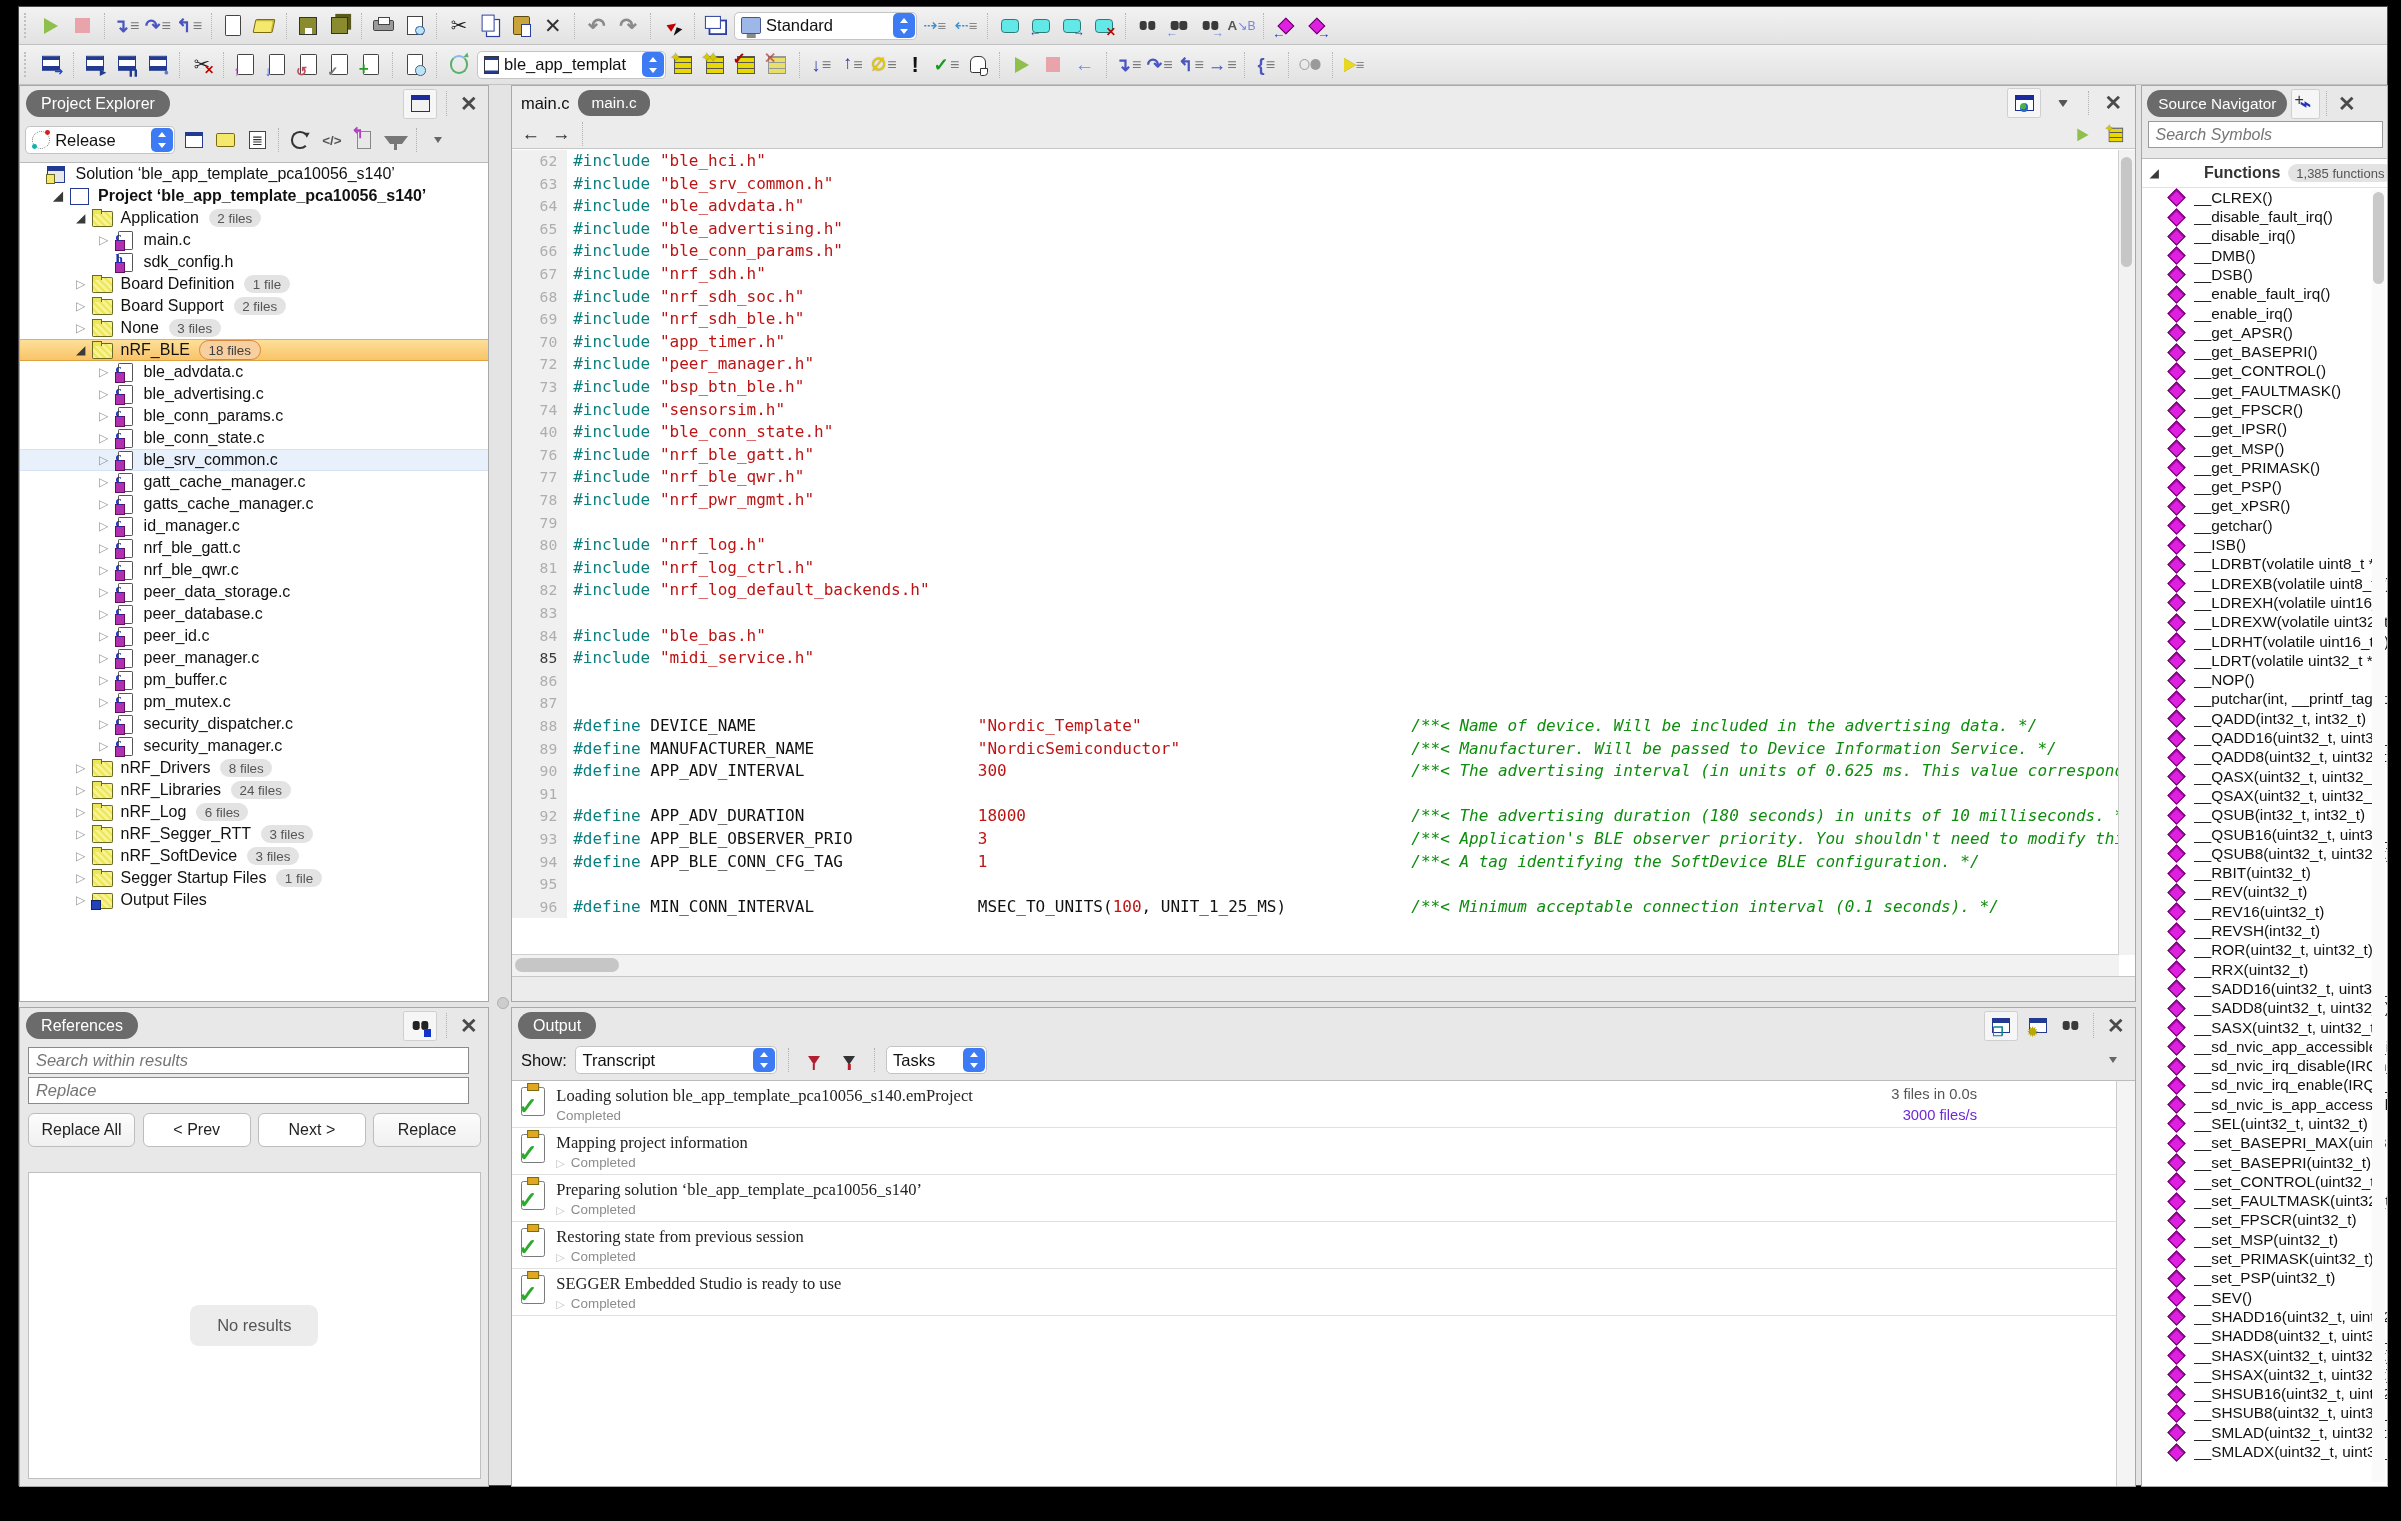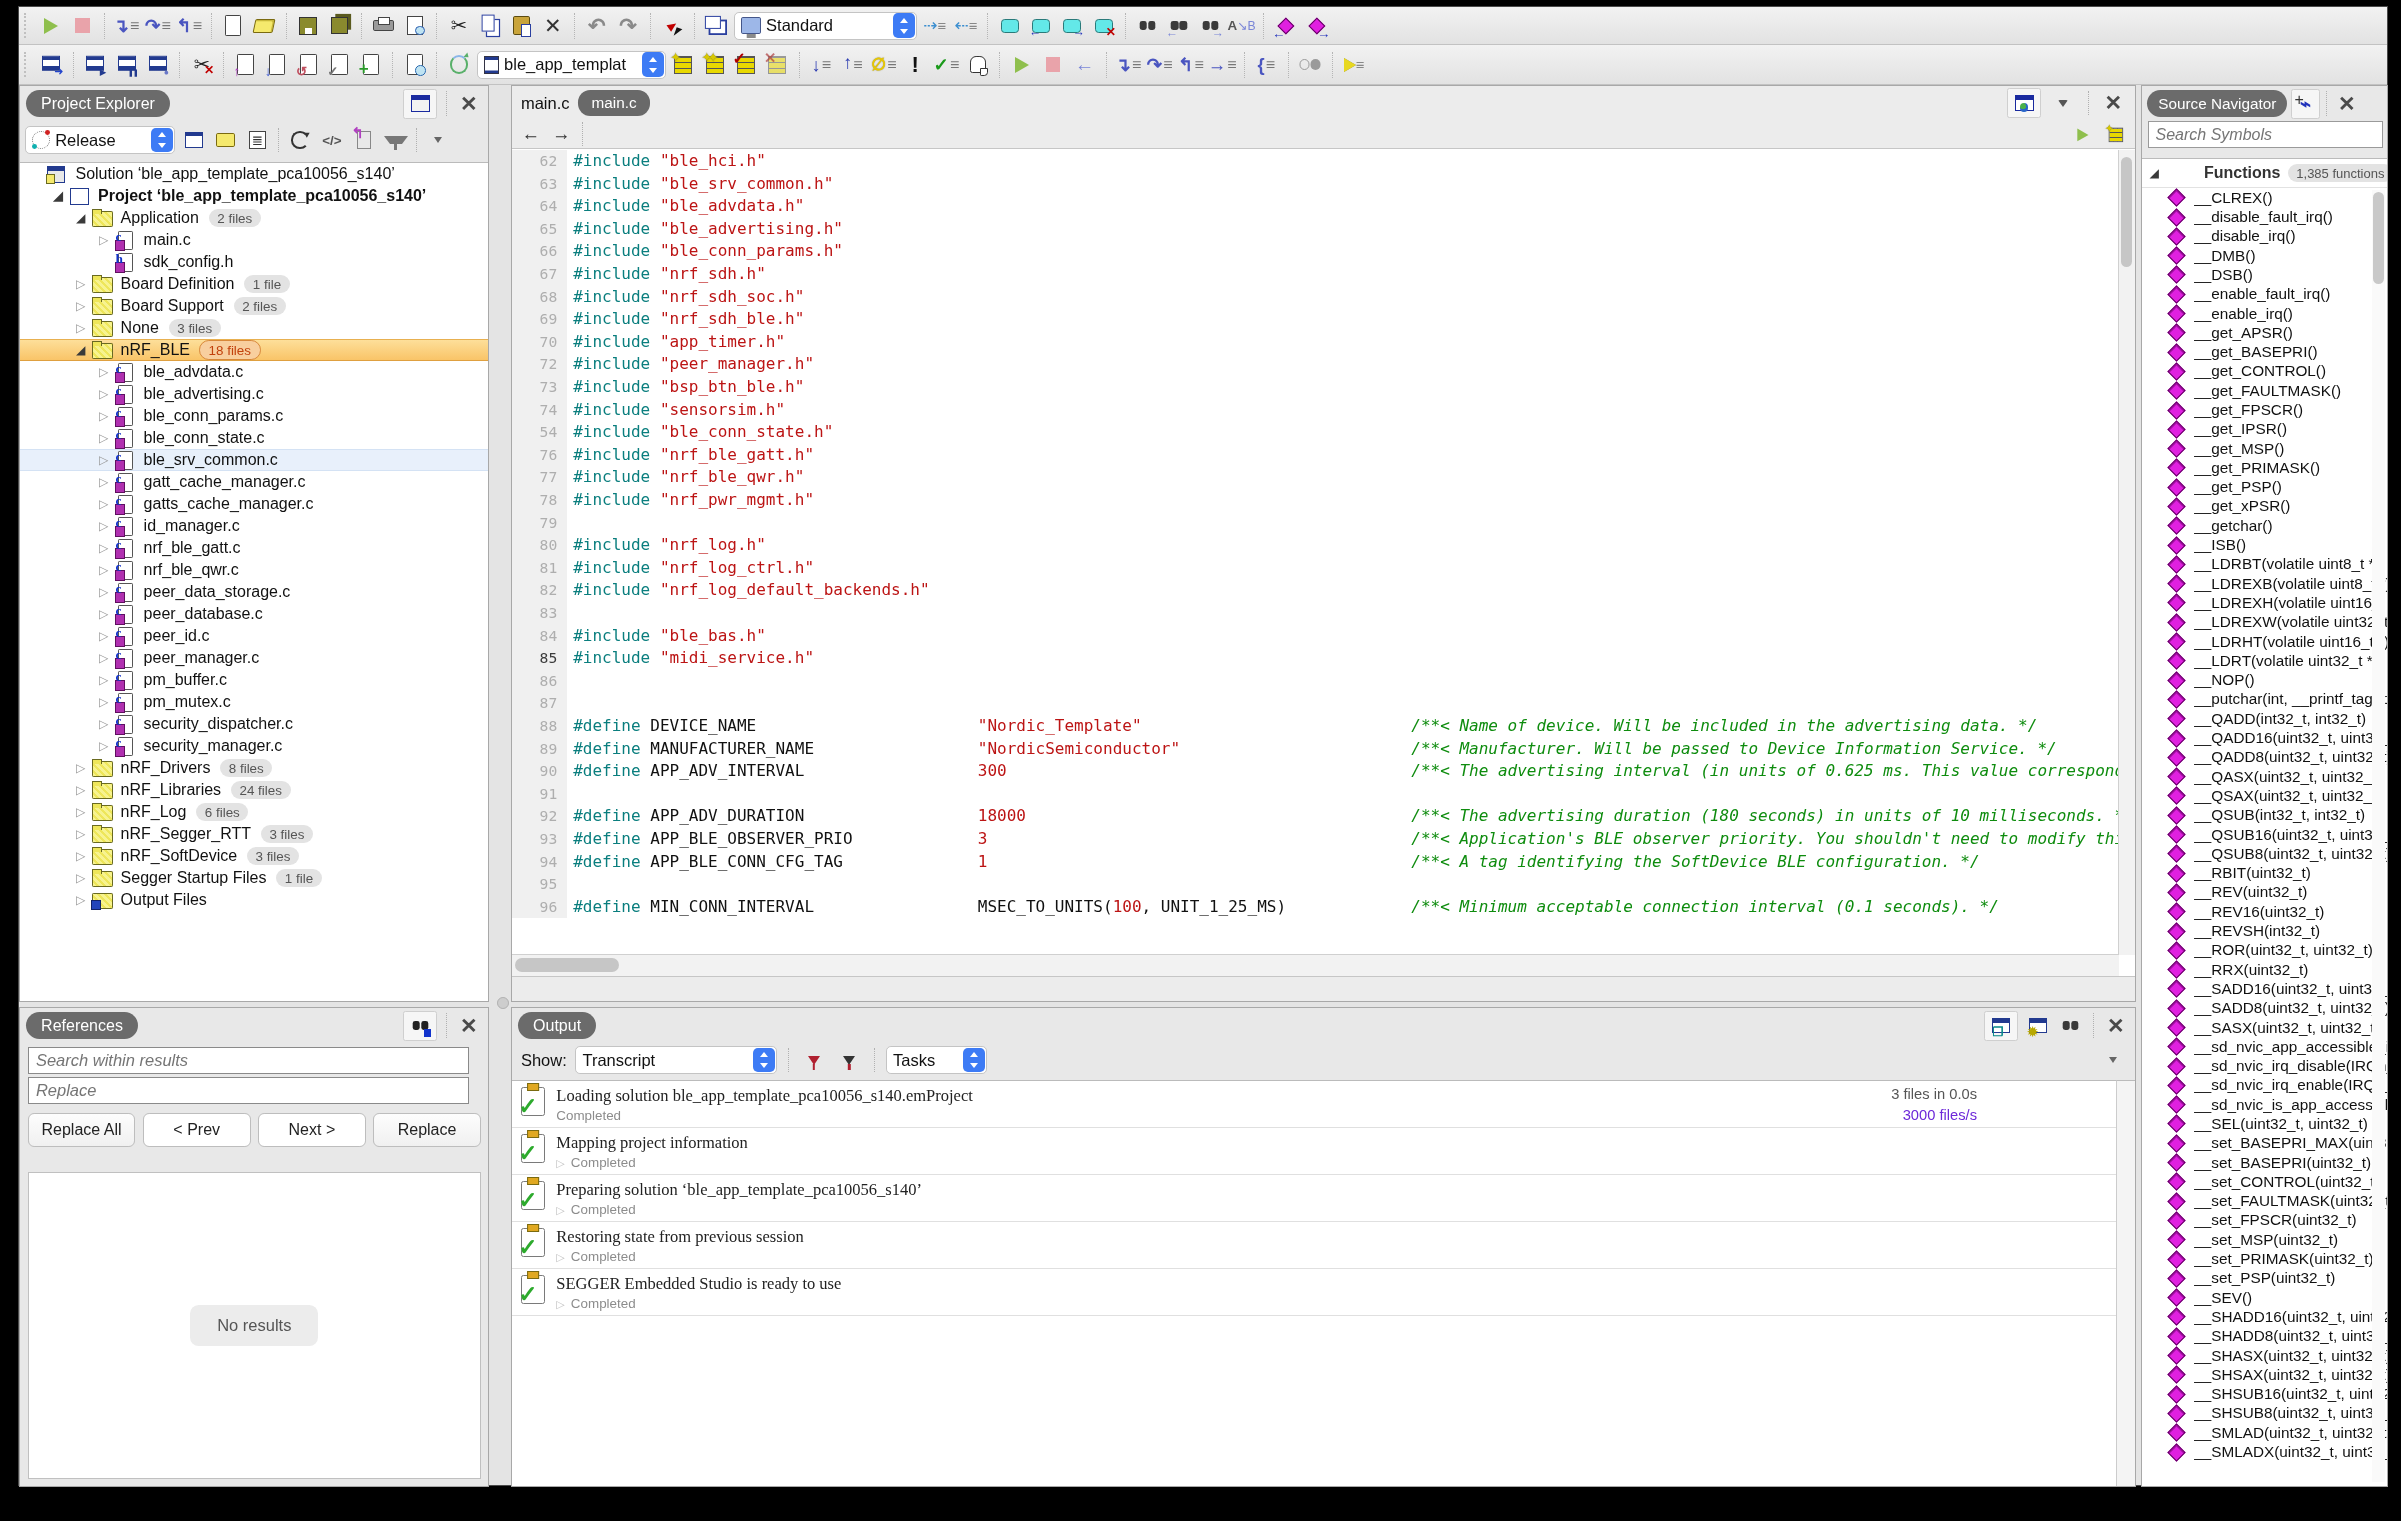--- a/index.html
+++ b/index.html
@@ -139,21 +139,21 @@
 
   
   #pe{left:0;top:78px;width:470px;height:917px;}
   .ptools{height:38px;display:flex;align-items:center;padding:0 4.9px;gap:4.9px;}
   .tree{position:absolute;left:0;right:0;top:76px;bottom:0;background:#fff;border-top:0.6px solid #bbb;overflow:hidden;}
   .trow{height:22px;display:flex;align-items:center;font-size:16px;color:#111;white-space:nowrap;box-sizing:border-box;}
   .trow .arr{width:21px;text-align:center;flex:none;font-size:12.2px;color:#999;}
   .trow .arr.exp{color:#3a3a3a;}
   .badge{margin-left:9.8px;background:#e3e3e3;border-radius:9.8px;color:#555;font-size:13.4px;padding:1.2px 8.6px;flex:none;}
   .trow.hl-orange{background:linear-gradient(#fddf9a,#f9c468);border-top:0.6px solid #e8b050;border-bottom:0.6px solid #dfa040;}
-  .trow.hl-orange .badge{background:#f8cf9f;border:0.6px solid #d8883a;color:#c2410c;margin-left:9px;}
+  .trow.hl-orange .badge{background:#f8cf9f;border:0.6px solid #d8883a;color:#404040;margin-left:9px;}
   .trow.hl-blue{background:#e8f0fb;border-top:0.6px solid #d4e2f4;border-bottom:0.6px solid #d4e2f4;}
   .trow.bold{font-weight:bold;}
   .tic{width:22px;height:18.3px;position:relative;margin-right:7.3px;flex:none;}
   .tic-folder::before,.tic-outfolder::before{content:"";position:absolute;left:1.2px;top:2.4px;width:18.3px;height:13.4px;background:repeating-linear-gradient(45deg,#f7f390 0 2.4px,#eee65a 2.4px 4.9px);border:1.2px solid #6a6a20;border-radius:1.2px;}
   .tic-folder::after{content:"";position:absolute;left:1.2px;top:0;width:7.3px;height:3.7px;background:#eee65a;border:1.2px solid #6a6a20;border-bottom:none;}
   .tic-outfolder::after{content:"";position:absolute;left:0;bottom:-1.2px;width:7.3px;height:8.6px;background:#2244bb;border:0.6px solid #112266;}
   .tic-solution::before{content:"";position:absolute;left:1.2px;top:1.2px;width:16px;height:14.7px;background:linear-gradient(#223a8f 3.7px,#e8e8e8 3.7px);border:1.2px solid #223a8f;}
   .tic-solution::after{content:"";position:absolute;left:0;bottom:-1.2px;width:7.3px;height:8.6px;background:#f5e96d;border:0.6px solid #6a6a20;}
   .tic-project::before{content:"";position:absolute;left:1.2px;top:1.2px;width:17px;height:14.7px;background:linear-gradient(#223a8f 3.7px,repeating-linear-gradient(45deg,#fff 0 1.8px,#ddd 1.8px 3.7px) 3.7px);border:1.2px solid #223a8f;}
   .tic-cfile::before,.tic-hfile::before{content:"";position:absolute;left:3.7px;top:0;width:13.4px;height:17px;background:#fff;border:1.2px solid #555;border-radius:1.2px;}
@@ -641,21 +641,21 @@
           <div class="cl"><span class="ln">64</span><span class="src"><span class="s-kw">#include </span><span class="s-str">"ble_advdata.h"</span></span></div>
           <div class="cl"><span class="ln">65</span><span class="src"><span class="s-kw">#include </span><span class="s-str">"ble_advertising.h"</span></span></div>
           <div class="cl"><span class="ln">66</span><span class="src"><span class="s-kw">#include </span><span class="s-str">"ble_conn_params.h"</span></span></div>
           <div class="cl"><span class="ln">67</span><span class="src"><span class="s-kw">#include </span><span class="s-str">"nrf_sdh.h"</span></span></div>
           <div class="cl"><span class="ln">68</span><span class="src"><span class="s-kw">#include </span><span class="s-str">"nrf_sdh_soc.h"</span></span></div>
           <div class="cl"><span class="ln">69</span><span class="src"><span class="s-kw">#include </span><span class="s-str">"nrf_sdh_ble.h"</span></span></div>
           <div class="cl"><span class="ln">70</span><span class="src"><span class="s-kw">#include </span><span class="s-str">"app_timer.h"</span></span></div>
           <div class="cl"><span class="ln">72</span><span class="src"><span class="s-kw">#include </span><span class="s-str">"peer_manager.h"</span></span></div>
           <div class="cl"><span class="ln">73</span><span class="src"><span class="s-kw">#include </span><span class="s-str">"bsp_btn_ble.h"</span></span></div>
           <div class="cl"><span class="ln">74</span><span class="src"><span class="s-kw">#include </span><span class="s-str">"sensorsim.h"</span></span></div>
-          <div class="cl"><span class="ln">54</span><span class="src"><span class="s-kw">#include </span><span class="s-str">"ble_conn_state.h"</span></span></div>
+          <div class="cl"><span class="ln">40</span><span class="src"><span class="s-kw">#include </span><span class="s-str">"ble_conn_state.h"</span></span></div>
           <div class="cl"><span class="ln">76</span><span class="src"><span class="s-kw">#include </span><span class="s-str">"nrf_ble_gatt.h"</span></span></div>
           <div class="cl"><span class="ln">77</span><span class="src"><span class="s-kw">#include </span><span class="s-str">"nrf_ble_qwr.h"</span></span></div>
           <div class="cl"><span class="ln">78</span><span class="src"><span class="s-kw">#include </span><span class="s-str">"nrf_pwr_mgmt.h"</span></span></div>
           <div class="cl"><span class="ln">79</span><span class="src"></span></div>
           <div class="cl"><span class="ln">80</span><span class="src"><span class="s-kw">#include </span><span class="s-str">"nrf_log.h"</span></span></div>
           <div class="cl"><span class="ln">81</span><span class="src"><span class="s-kw">#include </span><span class="s-str">"nrf_log_ctrl.h"</span></span></div>
           <div class="cl"><span class="ln">82</span><span class="src"><span class="s-kw">#include </span><span class="s-str">"nrf_log_default_backends.h"</span></span></div>
           <div class="cl"><span class="ln">83</span><span class="src"></span></div>
           <div class="cl"><span class="ln">84</span><span class="src"><span class="s-kw">#include </span><span class="s-str">"ble_bas.h"</span></span></div>
           <div class="cl"><span class="ln cur">85</span><span class="src"><span class="s-kw">#include </span><span class="s-str">"midi_service.h"</span></span></div>

